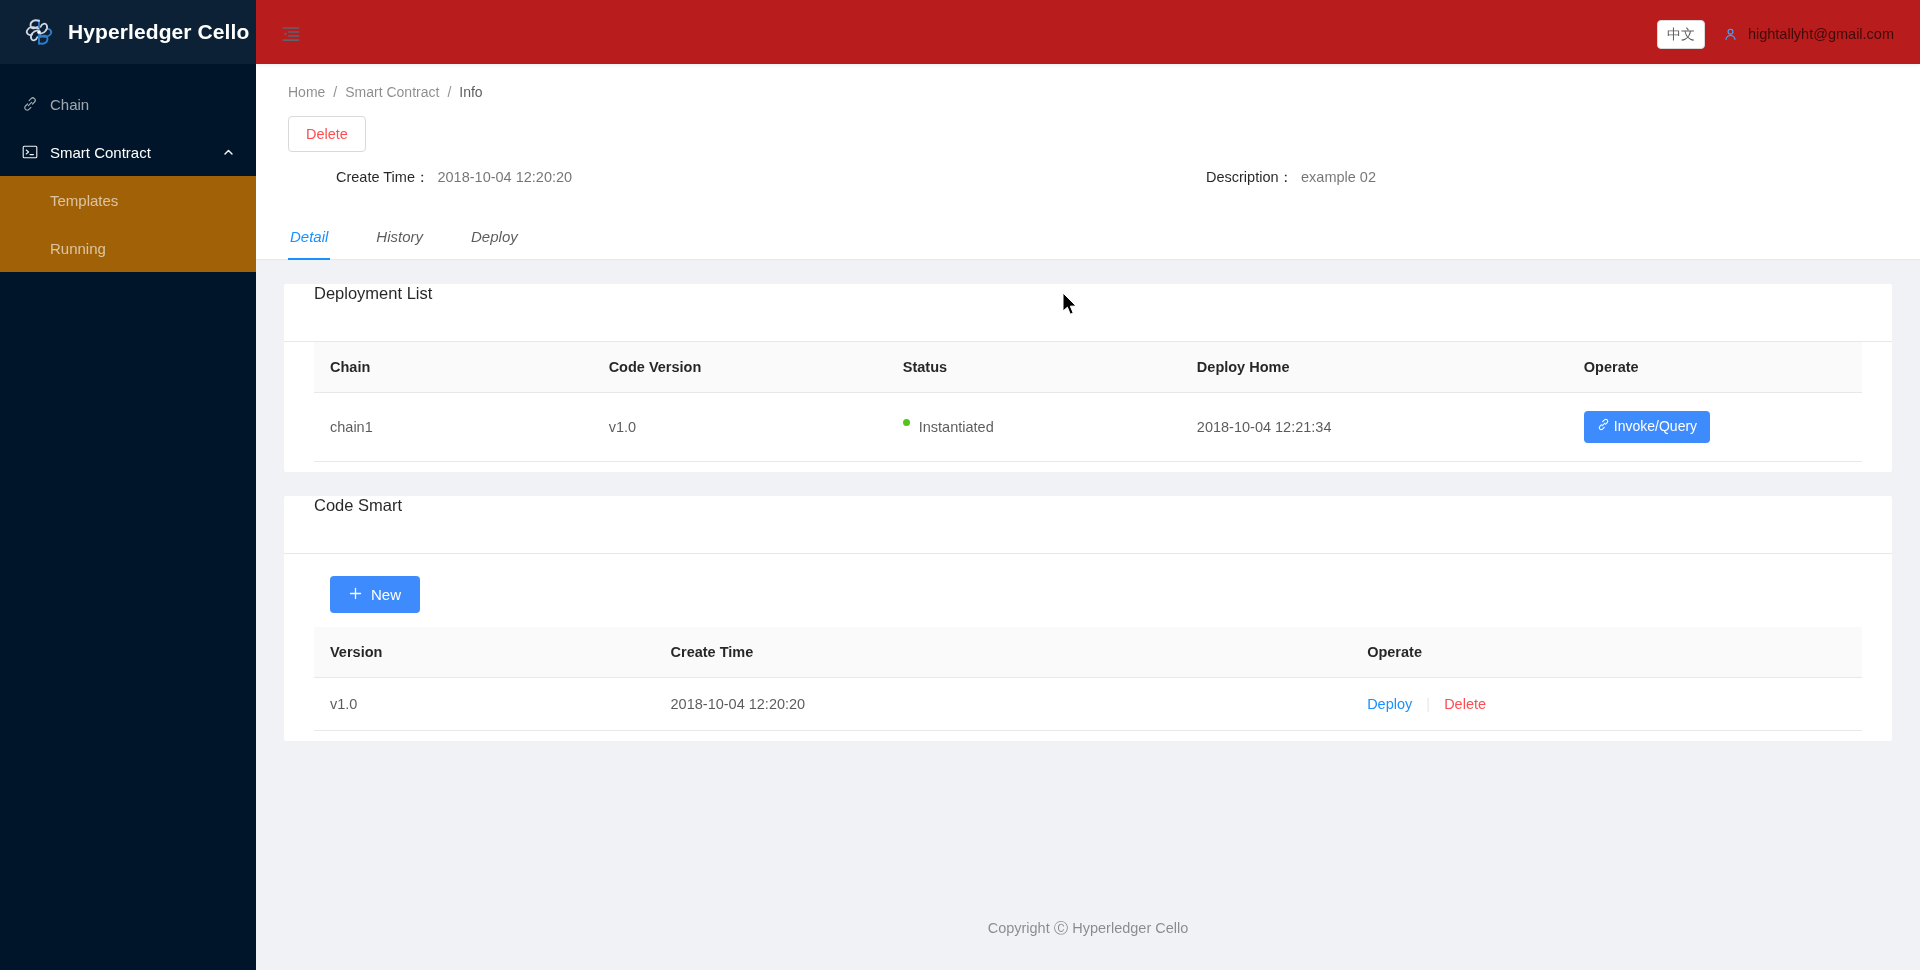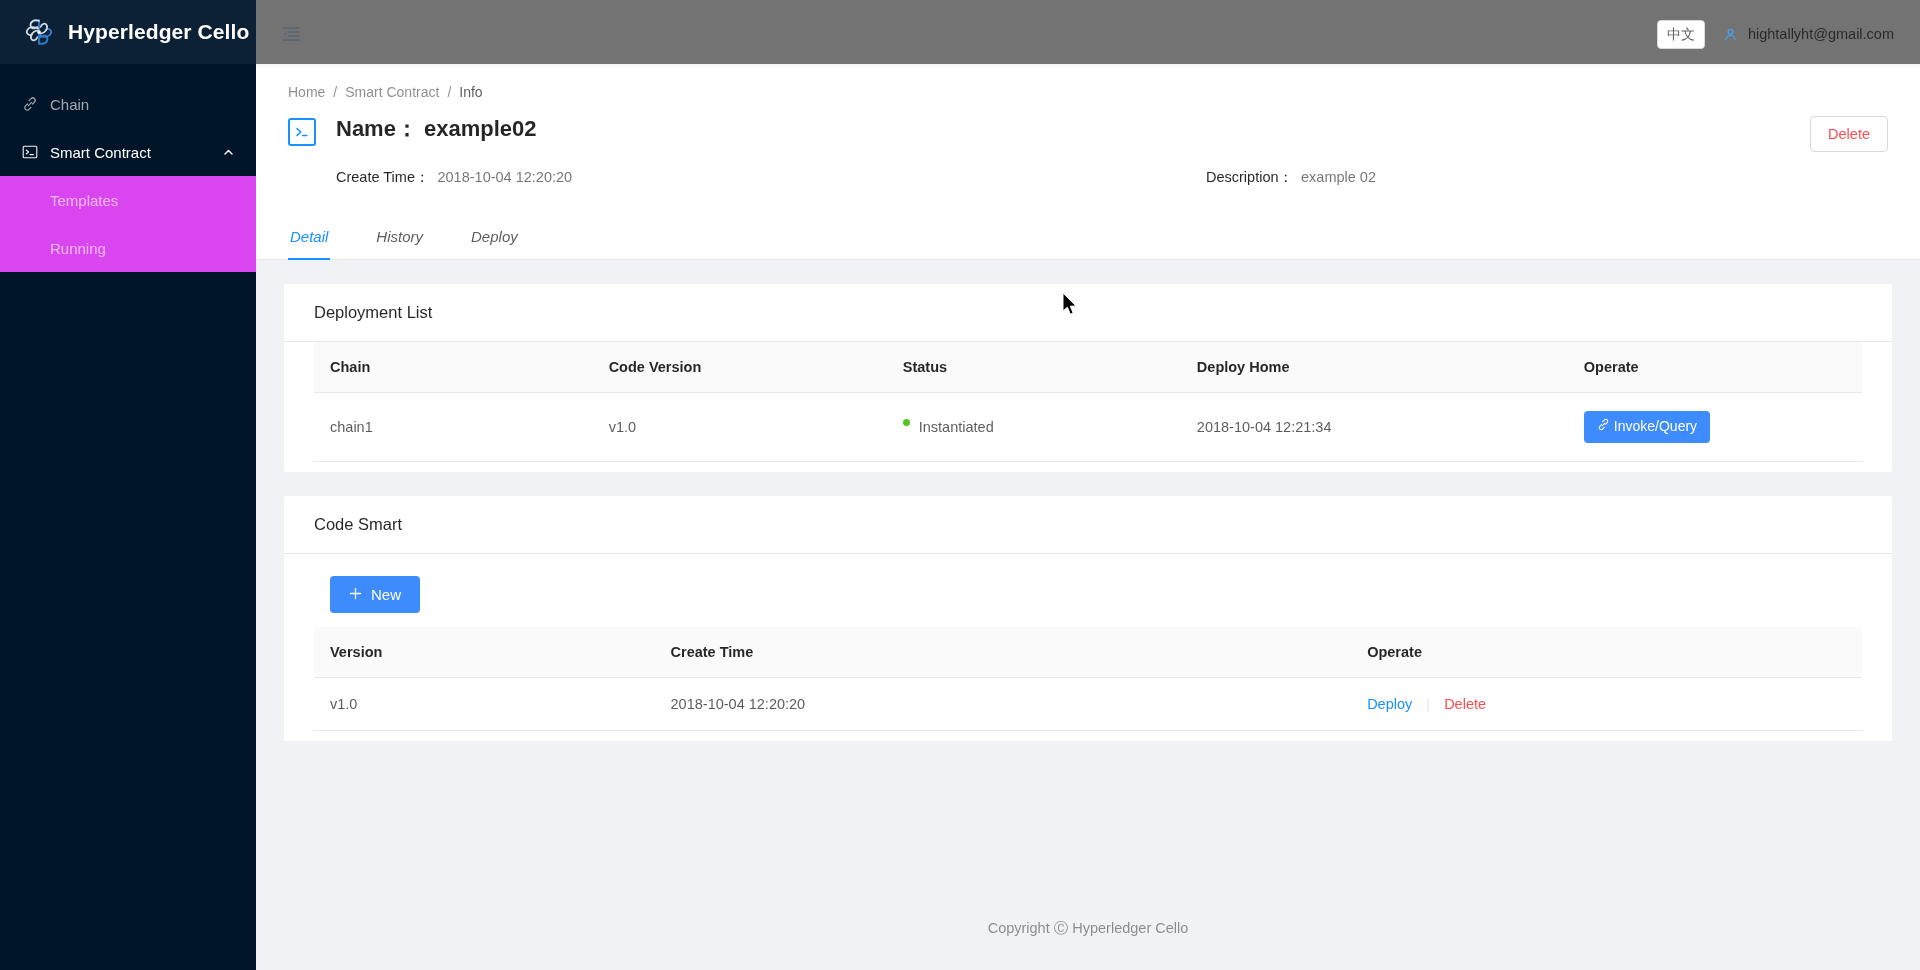--- a/index.html
+++ b/index.html
@@ -42,36 +42,36 @@
   .menu-item .mi-icon {
     width: 16px; height: 16px; flex: 0 0 16px;
     display: flex; align-items: center; justify-content: center;
   }
   .menu-item .mi-label { flex: 1; white-space: nowrap; }
   .menu-item.open { color: #ffffff; }
   .menu-arrow {
     margin-right: 22px; width: 12px; height: 12px;
     display: flex; align-items: center; justify-content: center;
   }
-  .submenu { background: #d946ef; }
+  .submenu { background: #a16207; }
   .submenu-item {
     height: 48px; display: flex; align-items: center;
     padding-left: 50px;
     color: rgba(255,255,255,0.62); font-size: 15px;
     cursor: pointer; white-space: nowrap;
   }
 
   
   #right {
     flex: 1; height: 970px; display: flex; flex-direction: column;
     background: #f0f2f5; min-width: 0;
   }
   #topbar {
     height: 64px; min-height: 64px;
-    background: #737373;
+    background: #b91c1c;
     display: flex; align-items: center;
     padding: 4px 26px 0 22px;
     box-shadow: 0 1px 4px rgba(0,21,41,0.08);
     position: relative; z-index: 10;
   }
   .fold-btn {
     width: 26px; height: 26px; cursor: pointer;
     display: flex; align-items: center; justify-content: center;
   }
   .topbar-spacer { flex: 1; }
@@ -153,21 +153,21 @@
   
   #content {
     flex: 1; overflow: hidden;
     padding: 24px 28px 0 28px;
   }
   .card {
     background: #ffffff; border-radius: 2px;
     margin-bottom: 24px;
   }
   .card-head {
-    height: 58px; display: flex; align-items: center;
+    height: 58px; display: flex; 
     padding: 0 30px; border-bottom: 1px solid #e8e8e8;
   }
   .card-title { font-size: 16.5px; color: rgba(0,0,0,0.85); }
   .card-body { padding: 0 30px 10px 30px; }
 
   table.tbl { width: 100%; border-collapse: collapse; table-layout: fixed; }
   table.tbl th {
     background: #fafafa; text-align: left;
     font-weight: bold; font-size: 14.5px; color: rgba(0,0,0,0.85);
     padding: 17px 0 17px 16px; border-bottom: 1px solid #e8e8e8;
@@ -301,31 +301,20 @@
 
       <div class="breadcrumb">
         <span class="crumb">Home</span>
         <span class="sep">/</span>
         <span class="crumb">Smart Contract</span>
         <span class="sep">/</span>
         <span class="crumb last">Info</span>
       </div>
 
       <div class="ph-main">
-        <div class="ph-left">
-          <span class="term-icon">
-            <svg viewBox="0 0 20 20" width="18" height="18" fill="none" stroke="#1890ff" stroke-width="1.7" stroke-linecap="round" stroke-linejoin="round">
-              <path d="M4.5 6.2 L8.6 10 L4.5 13.8"></path>
-              <path d="M10.6 14 L15.5 14"></path>
-            </svg>
-          </span>
-          <div class="ph-title">
-            <span>Name</span><span class="colon">：</span><span class="tval">example02</span>
-          </div>
-        </div>
         <button class="delete-btn">Delete</button>
       </div>
 
       <div class="ph-content">
         <div class="ph-fields">
           <div class="field-row">
             <span class="field-label">Create Time：</span>
             <span class="field-value">2018-10-04 12:20:20</span>
           </div>
         </div>

